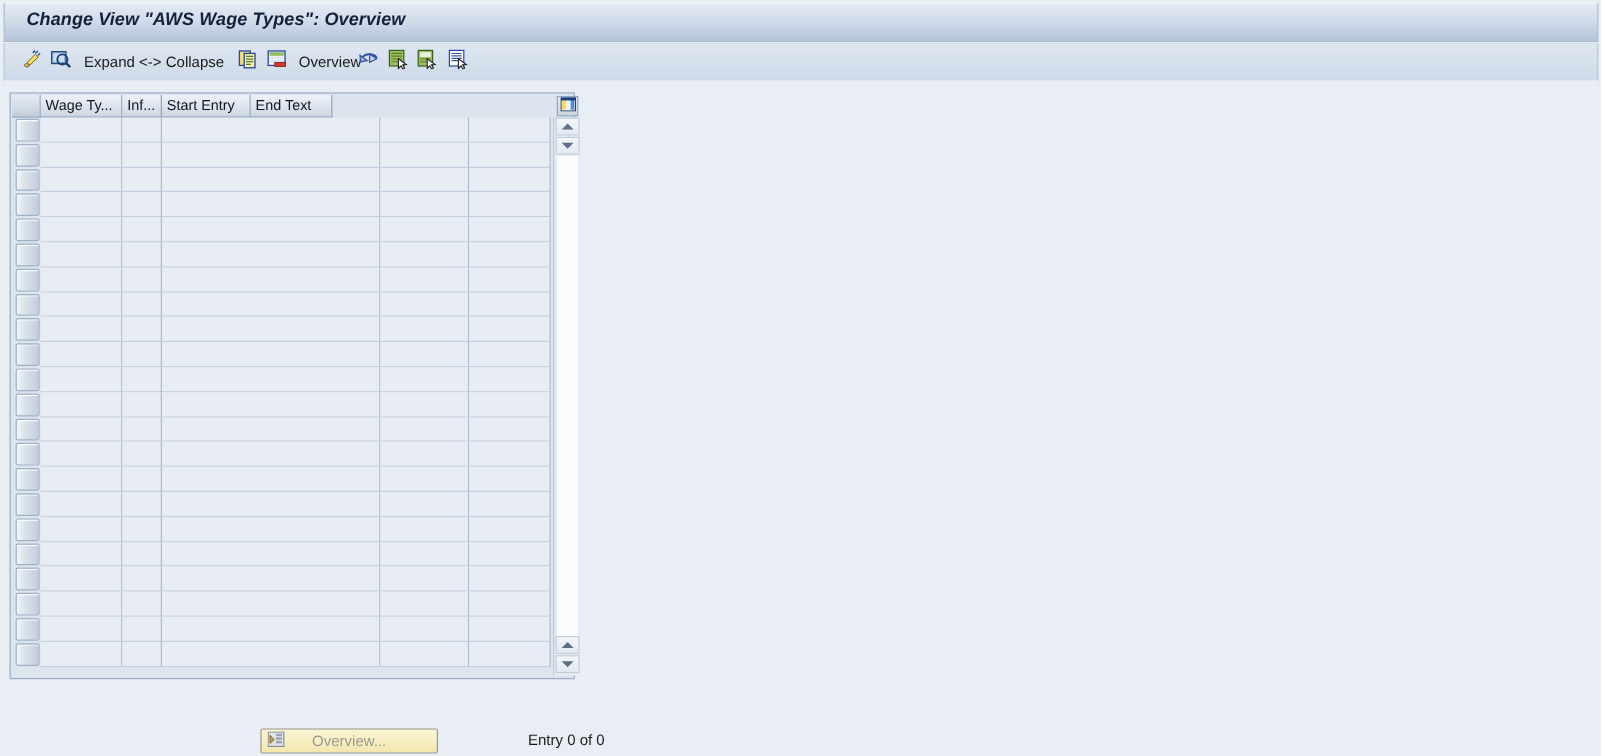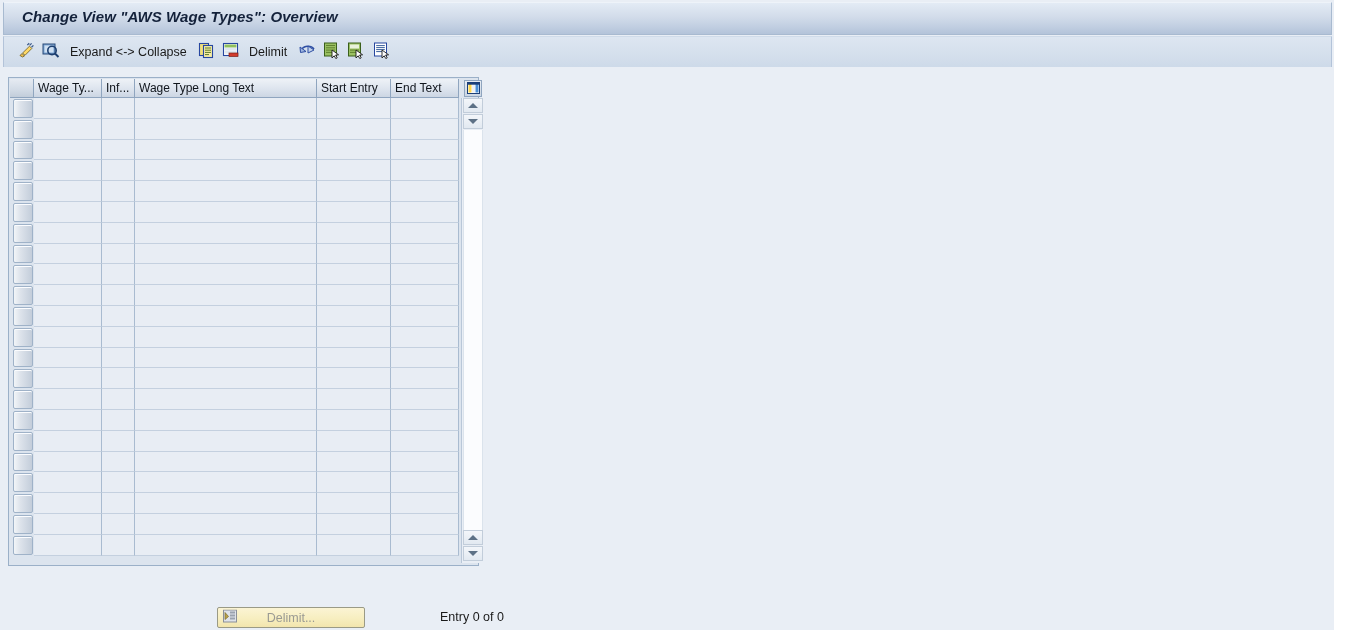--- a/index.html
+++ b/index.html
@@ -314,21 +314,21 @@
             <rect x="1.5" y="2.5" width="14" height="12" fill="#ffffff" stroke="#2747a0" stroke-width="1.1"></rect>
             <rect x="2.5" y="3.5" width="12" height="3" fill="#8fbf5e"></rect>
             <rect x="2.5" y="7" width="12" height="2.6" fill="#dfe7ef"></rect>
             <rect x="2.5" y="10" width="12" height="2.6" fill="#dfe7ef"></rect>
             <rect x="7" y="12" width="9" height="3.4" fill="#d23b2e" stroke="#7c1d16" stroke-width=".7"></rect>
           </svg>
         </span>
       </div>
 
       <div class="tb-item" style="left:245px;">
-        <span class="tb-label">Delimit</span>
+        <span class="tb-label">Overview</span>
       </div>
 
       <div class="tb-item" style="left:294px;">
         <span class="tb-icon">
           <svg width="20" height="18" viewBox="0 0 20 18">
             <path d="M3 10 C5 4, 13 4, 16 8" fill="none" stroke="#2f4fa3" stroke-width="1.6"></path>
             <path d="M2 6 L2.5 11.5 L8 10.5 Z" fill="#9fb6e0" stroke="#2f4fa3" stroke-width="1"></path>
             <path d="M10 5 L16 9 L10 12 Z" fill="#c3d2ea" stroke="#2f4fa3" stroke-width="1"></path>
           </svg>
         </span>
@@ -374,23 +374,20 @@
         <div class="grid">
           <div class="hdrrow" id="hdrrow">
               <div class="hcell sel" style="width: 24px;">
                 <span></span>
               </div>
               <div class="hcell" style="width: 68px;">
                 <span>Wage Ty...</span>
               </div>
               <div class="hcell" style="width: 33px;">
                 <span>Inf...</span>
-              </div>
-              <div class="hcell" style="width: 182px;">
-                <span>Wage Type Long Text</span>
               </div>
               <div class="hcell" style="width: 74px;">
                 <span>Start Entry</span>
               </div>
               <div class="hcell" style="width: 68px;">
                 <span>End Text</span>
               </div>
             </div>
           <div class="rows" id="tbody">
               <div class="row">
@@ -606,20 +603,20 @@
       <div class="btn disabled" style="left:214px; top:540px; width:148px; height:21px;">
         <span class="btn-icon">
           <svg width="15" height="14" viewBox="0 0 15 14">
             <rect x="0.5" y="0.5" width="13" height="12" fill="#dfe3ea" stroke="#8a8f99" stroke-width="1"></rect>
             <rect x="7" y="2" width="5" height="2" fill="#9aa2ae"></rect>
             <rect x="7" y="5" width="5" height="2" fill="#9aa2ae"></rect>
             <rect x="7" y="8" width="5" height="2" fill="#9aa2ae"></rect>
             <path d="M2 3 L2 10 L5.5 7 Z" fill="#b9a14a" stroke="#7d6c28" stroke-width=".7"></path>
           </svg>
         </span>
-        <span>Delimit...</span>
+        <span>Overview...</span>
       </div>
 
       <div class="entrytext" style="left:437px; top:543px;">Entry 0 of 0</div>
 
     </div>
   </div>
 </div>
 
 </body></html>

